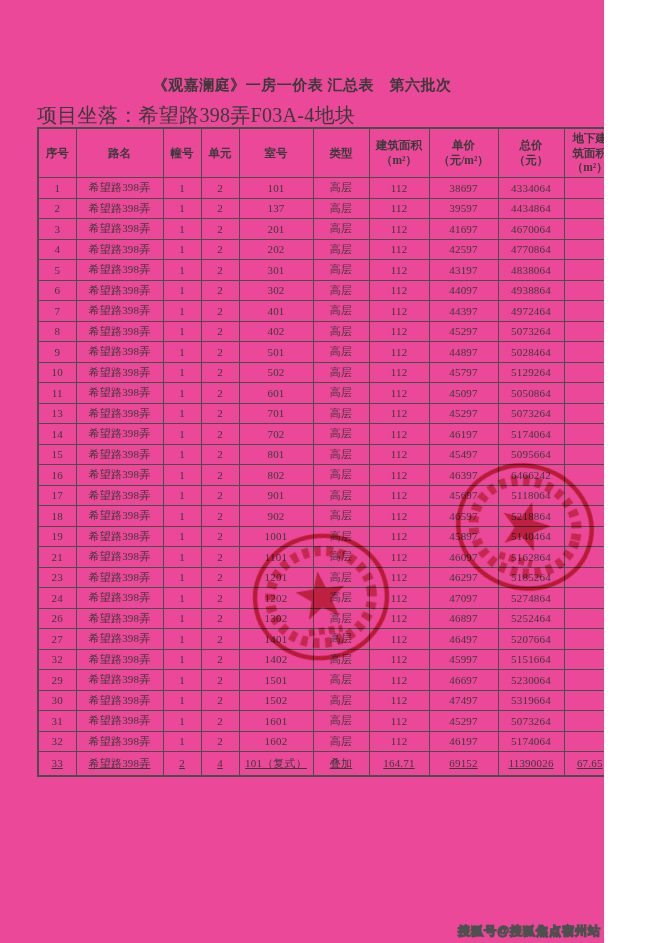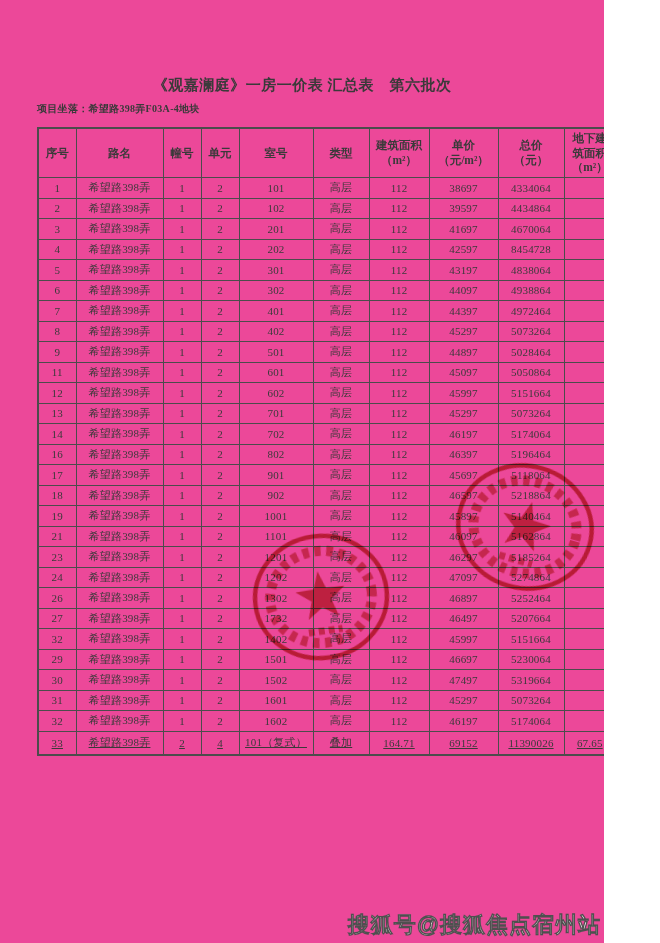--- a/index.html
+++ b/index.html
@@ -16,22 +16,22 @@
     position: absolute;
     top: 76px; left: 0; right: 0;
     text-align: center;
     font-size: 15px;
     font-weight: bold;
     letter-spacing: 0.5px;
   }
   .doc-subtitle {
     position: absolute;
     top: 102px; left: 37px;
-    font-size: 10px;
-    font-weight: bold;
+    font-size: 20px;
+    font-weight: normal;
     letter-spacing: 0.3px;
   }
   table.price-table {
     position: absolute;
     top: 127px; left: 37px;
     width: 578px;
     border-collapse: collapse;
     table-layout: fixed;
     border: 2px solid #4c4c4c;
   }
@@ -69,22 +69,22 @@
     opacity: 0.88;
     filter: blur(0.4px);
     pointer-events: none;
   }
   .stamp-center { left: 246px; top: 527px; transform: rotate(-8deg); }
   .stamp-right  { left: 450px; top: 457px; transform: rotate(16deg); }
   .watermark {
     position: absolute;
     right: 3px; bottom: 3px;
     font-family: "Liberation Sans", "DejaVu Sans", sans-serif;
-    font-size: 22px;
-    font-weight: normal;
+    font-size: 12px;
+    font-weight: bold;
     letter-spacing: 1px;
     color: #ffffff;
     -webkit-text-stroke: 1.3px #4f4f4f;
     text-shadow: 0 0 1px #6a6a6a;
     margin-left: 20px;
   }
 </style>
 </head>
 <body>
 
@@ -139,21 +139,21 @@
           <td>112</td>
           <td>38697</td>
           <td>4334064</td>
           <td></td>
         </tr>
         <tr>
           <td>2</td>
           <td>希望路398弄</td>
           <td>1</td>
           <td>2</td>
-          <td>102</td>
+          <td>137</td>
           <td>高层</td>
           <td>112</td>
           <td>39597</td>
           <td>4434864</td>
           <td></td>
         </tr>
         <tr>
           <td>3</td>
           <td>希望路398弄</td>
           <td>1</td>
@@ -167,21 +167,21 @@
         </tr>
         <tr>
           <td>4</td>
           <td>希望路398弄</td>
           <td>1</td>
           <td>2</td>
           <td>202</td>
           <td>高层</td>
           <td>112</td>
           <td>42597</td>
-          <td>8454728</td>
+          <td>4770864</td>
           <td></td>
         </tr>
         <tr>
           <td>5</td>
           <td>希望路398弄</td>
           <td>1</td>
           <td>2</td>
           <td>301</td>
           <td>高层</td>
           <td>112</td>
@@ -231,44 +231,44 @@
           <td>1</td>
           <td>2</td>
           <td>501</td>
           <td>高层</td>
           <td>112</td>
           <td>44897</td>
           <td>5028464</td>
           <td></td>
         </tr>
         <tr>
+          <td>10</td>
+          <td>希望路398弄</td>
+          <td>1</td>
+          <td>2</td>
+          <td>502</td>
+          <td>高层</td>
+          <td>112</td>
+          <td>45797</td>
+          <td>5129264</td>
+          <td></td>
+        </tr>
+        <tr>
           <td>11</td>
           <td>希望路398弄</td>
           <td>1</td>
           <td>2</td>
           <td>601</td>
           <td>高层</td>
           <td>112</td>
           <td>45097</td>
           <td>5050864</td>
           <td></td>
         </tr>
         <tr>
-          <td>12</td>
-          <td>希望路398弄</td>
-          <td>1</td>
-          <td>2</td>
-          <td>602</td>
-          <td>高层</td>
-          <td>112</td>
-          <td>45997</td>
-          <td>5151664</td>
-          <td></td>
-        </tr>
-        <tr>
           <td>13</td>
           <td>希望路398弄</td>
           <td>1</td>
           <td>2</td>
           <td>701</td>
           <td>高层</td>
           <td>112</td>
           <td>45297</td>
           <td>5073264</td>
           <td></td>
@@ -279,29 +279,41 @@
           <td>1</td>
           <td>2</td>
           <td>702</td>
           <td>高层</td>
           <td>112</td>
           <td>46197</td>
           <td>5174064</td>
           <td></td>
         </tr>
         <tr>
+          <td>15</td>
+          <td>希望路398弄</td>
+          <td>1</td>
+          <td>2</td>
+          <td>801</td>
+          <td>高层</td>
+          <td>112</td>
+          <td>45497</td>
+          <td>5095664</td>
+          <td></td>
+        </tr>
+        <tr>
           <td>16</td>
           <td>希望路398弄</td>
           <td>1</td>
           <td>2</td>
           <td>802</td>
           <td>高层</td>
           <td>112</td>
           <td>46397</td>
-          <td>5196464</td>
+          <td>6466242</td>
           <td></td>
         </tr>
         <tr>
           <td>17</td>
           <td>希望路398弄</td>
           <td>1</td>
           <td>2</td>
           <td>901</td>
           <td>高层</td>
           <td>112</td>
@@ -379,21 +391,21 @@
           <td>112</td>
           <td>46897</td>
           <td>5252464</td>
           <td></td>
         </tr>
         <tr>
           <td>27</td>
           <td>希望路398弄</td>
           <td>1</td>
           <td>2</td>
-          <td>1732</td>
+          <td>1401</td>
           <td>高层</td>
           <td>112</td>
           <td>46497</td>
           <td>5207664</td>
           <td></td>
         </tr>
         <tr>
           <td>32</td>
           <td>希望路398弄</td>
           <td>1</td>

